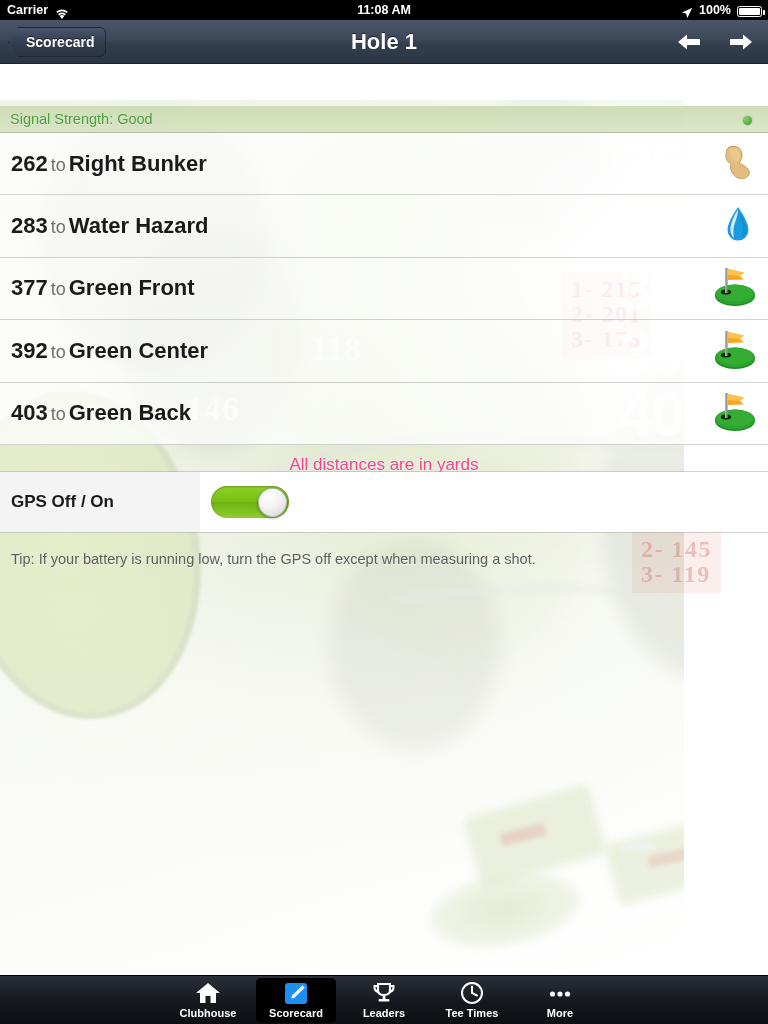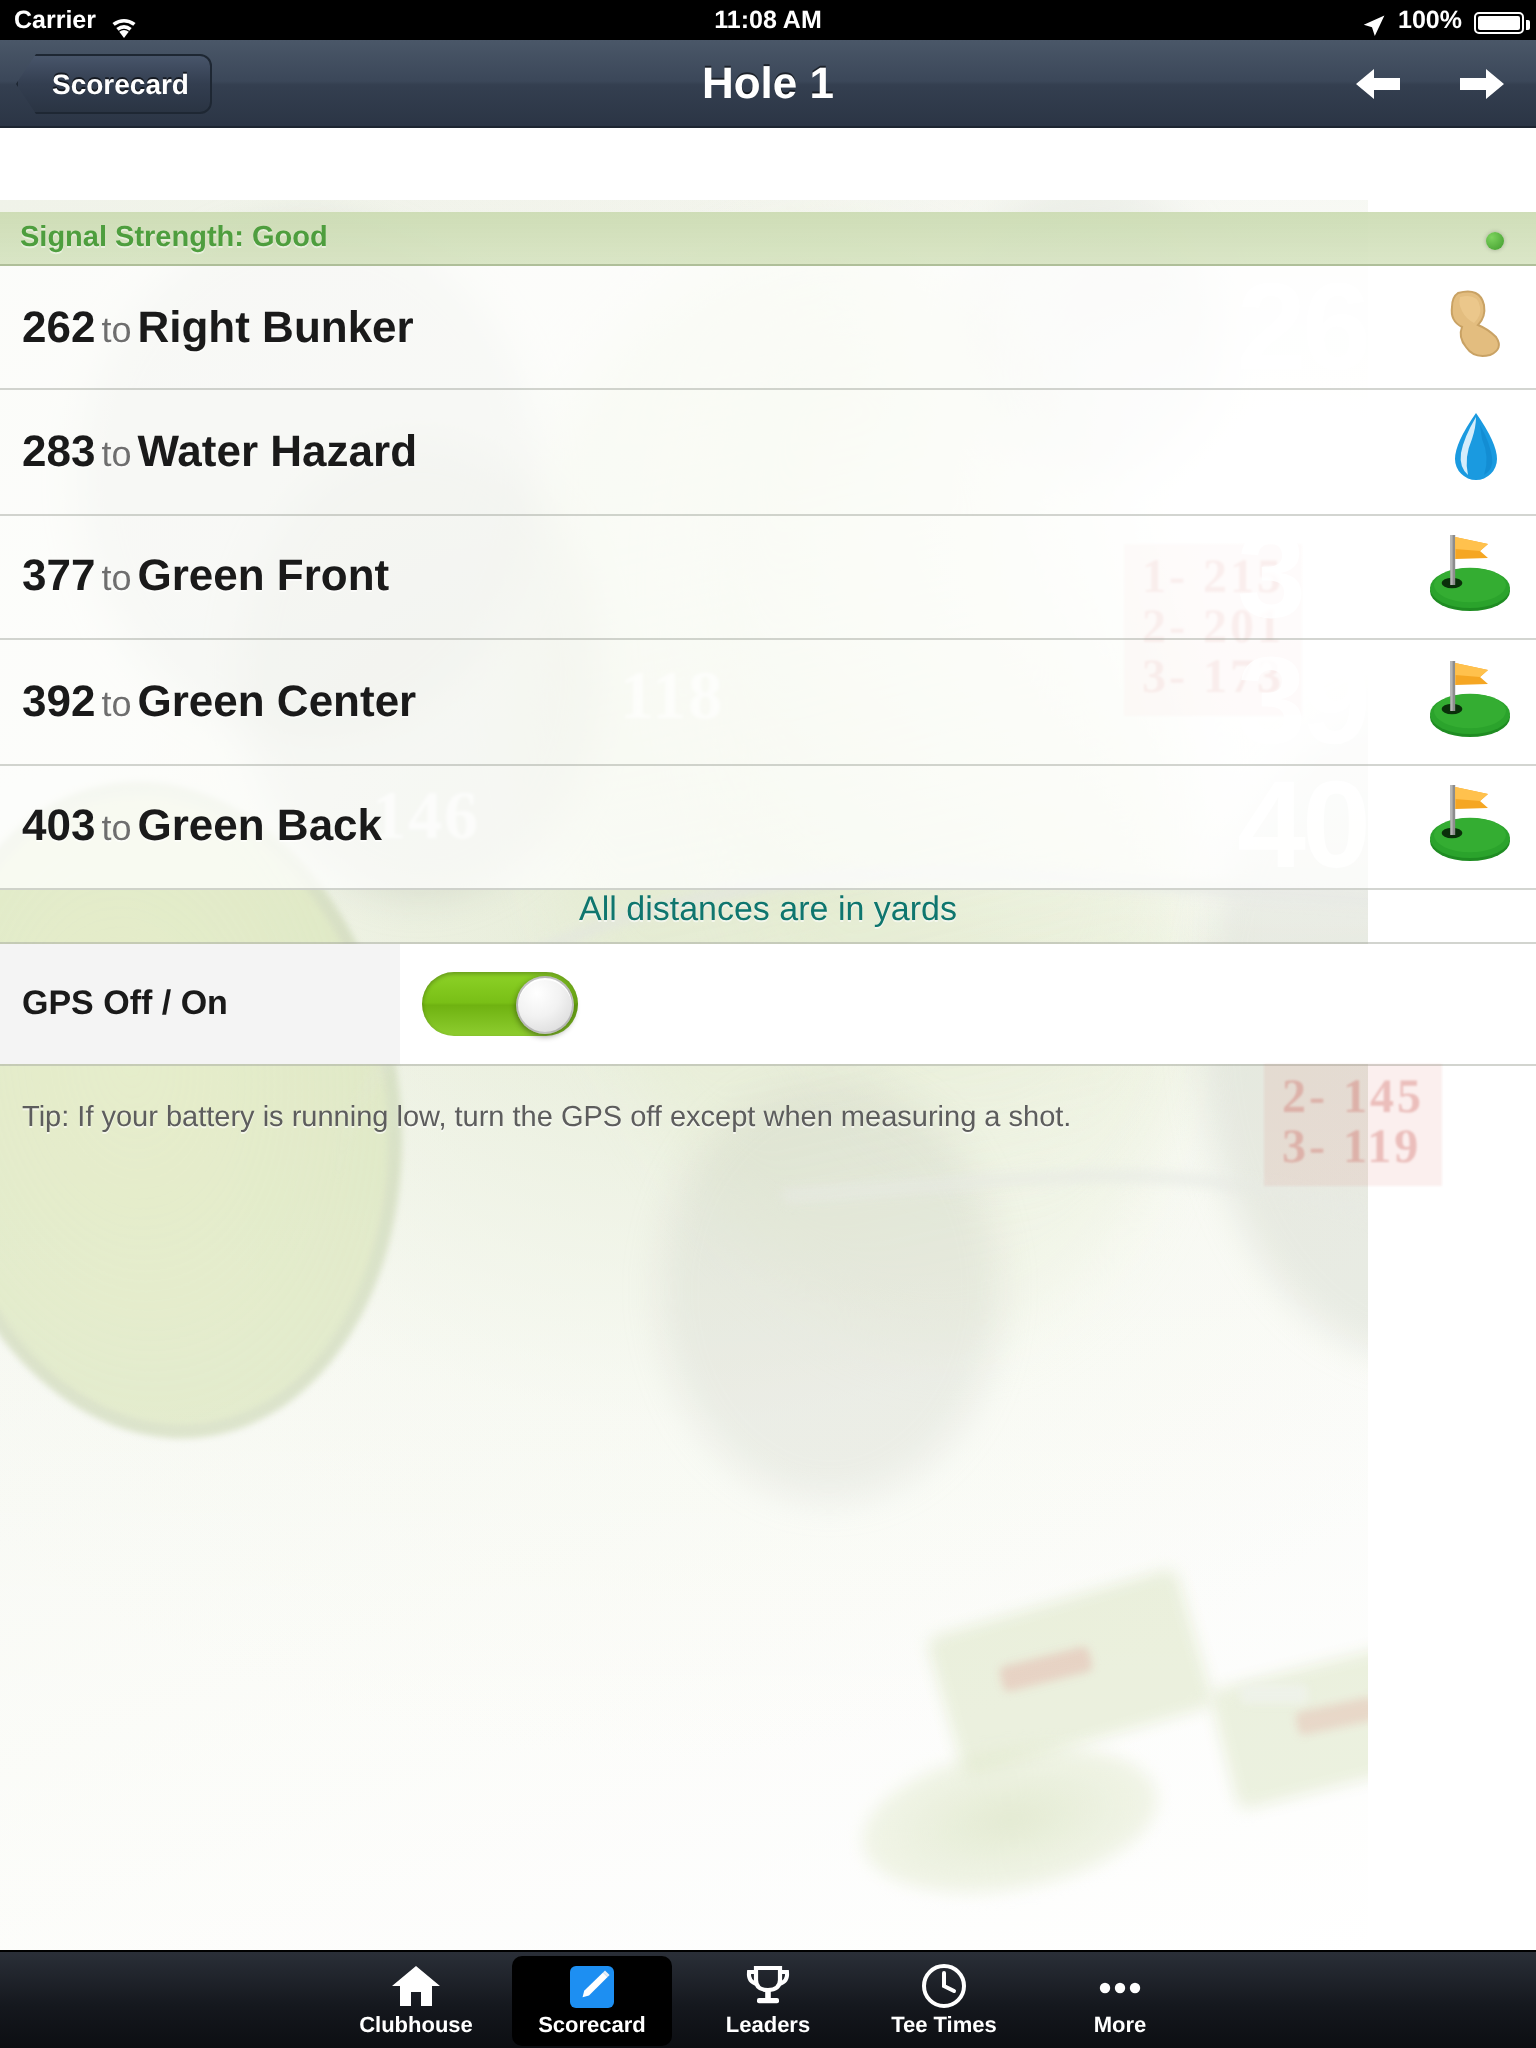--- a/index.html
+++ b/index.html
@@ -158,21 +158,21 @@
   }
 
   
   .signal-bar {
     position:absolute; left:0; top:106px; width:768px; height:27px; z-index:20;
     background:linear-gradient(180deg, rgba(203,219,178,0.92) 0%, rgba(214,227,192,0.88) 100%);
     border-bottom:1px solid rgba(150,165,130,0.55);
     display:flex; align-items:center;
   }
   .signal-text {
-    margin-left:10px; color:#4e9e3e; font-size:14.5px; font-weight:bold;
+    margin-left:10px; color:#4e9e3e; font-size:14.5px; font-weight:normal;
     text-shadow:0 1px 0 rgba(255,255,255,0.45);
   }
   .signal-dot {
     position:absolute; right:16px; top:10px; width:9px; height:9px; border-radius:50%;
     background:radial-gradient(circle at 32% 30%, #7dd35e, #3f9b2c);
     box-shadow:0 0 2px rgba(0,0,0,0.25);
   }
 
   
   .dist-list { position:absolute; left:0; top:133px; width:768px; z-index:20; }
@@ -192,23 +192,23 @@
   .dist-label { font-weight:bold; }
   .ghost-num {
     position:absolute; right:52px; top:50%; transform:translateY(-50%);
     font-size:62px; font-weight:bold; color:rgba(255,255,255,0.82);
     z-index:1; letter-spacing:-2px; pointer-events:none;
   }
   .row-icon { position:absolute; right:10px; top:50%; transform:translateY(-50%); z-index:3; }
 
   
   .yards-note {
-    position:absolute; left:0; top:442px; width:768px; height:26px; z-index:20;
+    position:absolute; left:0; top:452px; width:768px; height:26px; z-index:20;
     display:flex; align-items:center; justify-content:center;
-    color:#0f766e; font-size:17px;
+    color:#ec4899; font-size:17px;
     text-shadow:0 1px 0 rgba(255,255,255,0.55);
   }
 
   
   .gps-row {
     position:absolute; left:0; top:471px; width:768px; height:62px; z-index:20;
     display:flex; border-top:1px solid rgba(165,170,160,0.5);
     border-bottom:1px solid rgba(165,170,160,0.5);
   }
   .gps-label-cell {

